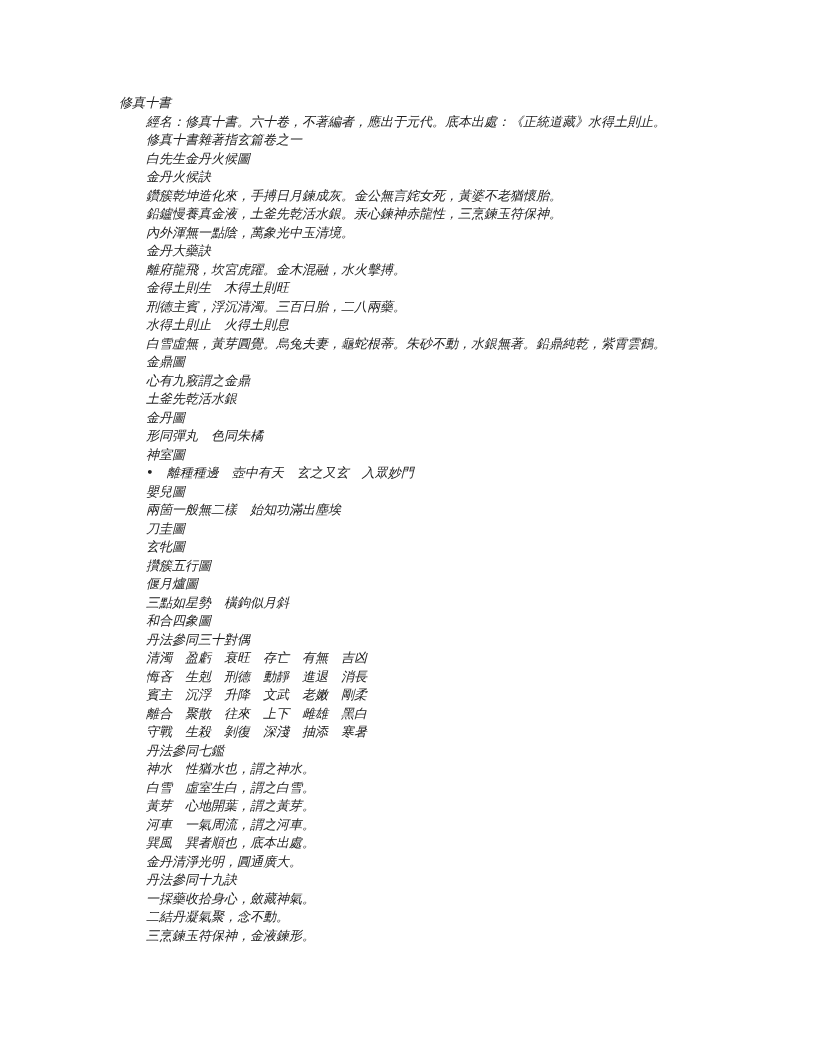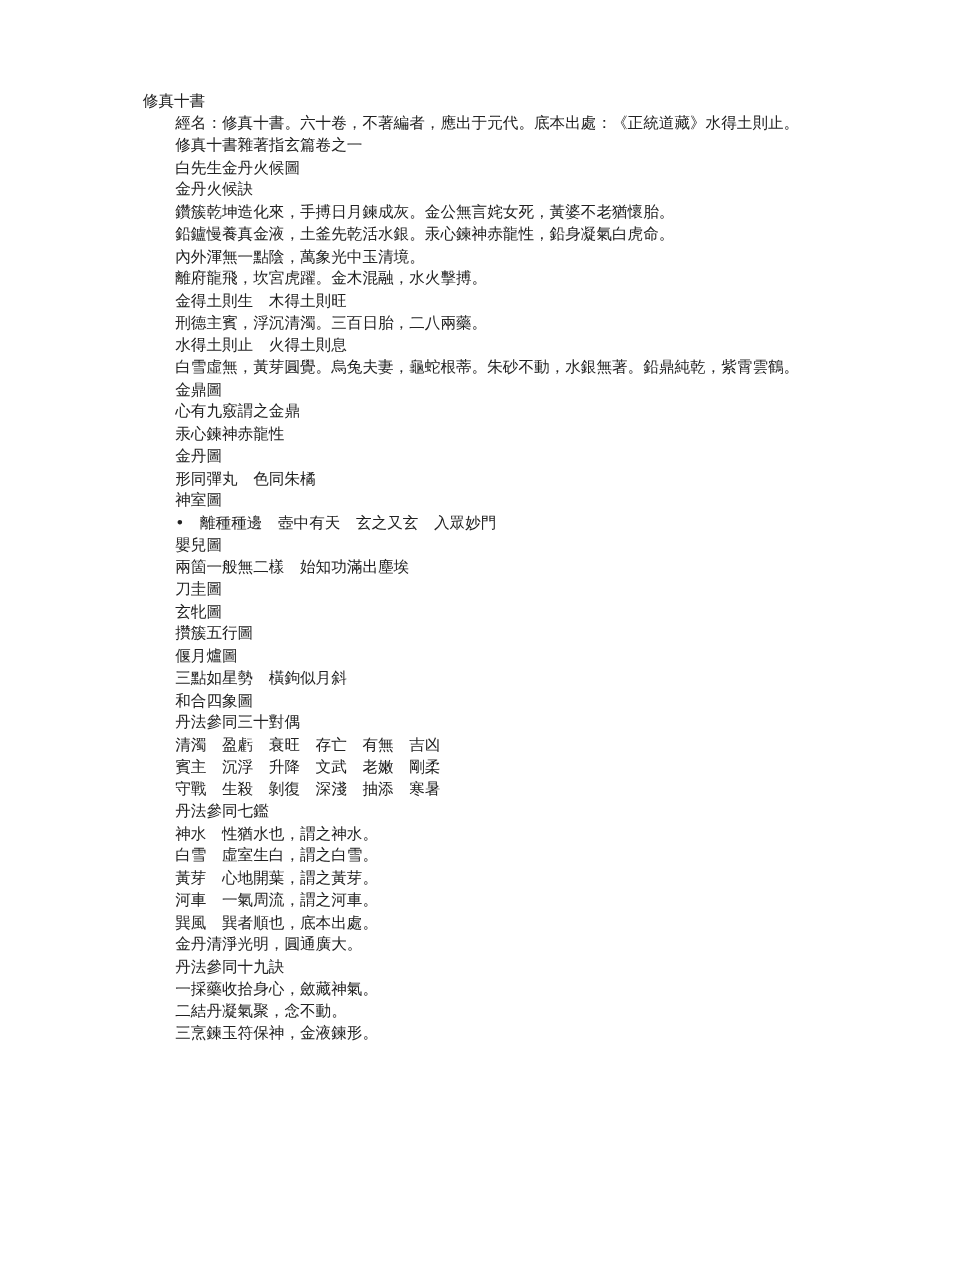--- a/index.html
+++ b/index.html
@@ -1,58 +1,61 @@
 <!DOCTYPE html>
 <html><head>
 <meta charset="utf-8">
 <style>
   html, body { margin: 0; padding: 0; background: #ffffff; }
   body { width: 816px; height: 1056px; position: relative; overflow: hidden;
          font-family: "DejaVu Serif", "Liberation Serif", serif; color: #222; }
-  .page { position: absolute; left: 119px; top: 76px; }
+  .page { position: absolute; left: 119px; top: 94px; font-style: italic; }
   .title { font-size: 13px; line-height: 18.5px; height: 18.5px; white-space: nowrap; }
   .body { padding-left: 27px; }
   .line { font-size: 13px; line-height: 18.5px; height: 18.5px; white-space: pre; }
 </style>
 </head>
 <body>
 
 <div class="page">
   <div class="title">修真十書</div>
   <div class="body">
     <div class="line">經名：修真十書。六十卷，不著編者，應出于元代。底本出處：《正統道藏》水得土則止。</div>
     <div class="line">修真十書雜著指玄篇卷之一</div>
     <div class="line">白先生金丹火候圖</div>
     <div class="line">金丹火候訣</div>
     <div class="line">鑽簇乾坤造化來，手搏日月鍊成灰。金公無言姹女死，黃婆不老猶懷胎。</div>
-    <div class="line">鉛鑪慢養真金液，土釜先乾活水銀。汞心鍊神赤龍性，鉛身凝氣白虎命。</div>
+    <div class="line">鉛鑪慢養真金液，土釜先乾活水銀。汞心鍊神赤龍性，三烹鍊玉符保神。</div>
     <div class="line">內外渾無一點陰，萬象光中玉清境。</div>
+    <div class="line">金丹大藥訣</div>
     <div class="line">離府龍飛，坎宮虎躍。金木混融，水火擊搏。</div>
     <div class="line">金得土則生　木得土則旺</div>
     <div class="line">刑德主賓，浮沉清濁。三百日胎，二八兩藥。</div>
     <div class="line">水得土則止　火得土則息</div>
     <div class="line">白雪虛無，黃芽圓覺。烏兔夫妻，龜蛇根蒂。朱砂不動，水銀無著。鉛鼎純乾，紫霄雲鶴。</div>
     <div class="line">金鼎圖</div>
     <div class="line">心有九竅謂之金鼎</div>
-    <div class="line">汞心鍊神赤龍性</div>
+    <div class="line">土釜先乾活水銀</div>
     <div class="line">金丹圖</div>
     <div class="line">形同彈丸　色同朱橘</div>
     <div class="line">神室圖</div>
     <div class="line">•　離種種邊　壺中有天　玄之又玄　入眾妙門</div>
     <div class="line">嬰兒圖</div>
     <div class="line">兩箇一般無二樣　始知功滿出塵埃</div>
     <div class="line">刀圭圖</div>
     <div class="line">玄牝圖</div>
     <div class="line">攢簇五行圖</div>
     <div class="line">偃月爐圖</div>
     <div class="line">三點如星勢　橫鉤似月斜</div>
     <div class="line">和合四象圖</div>
     <div class="line">丹法參同三十對偶</div>
     <div class="line">清濁　盈虧　衰旺　存亡　有無　吉凶</div>
+    <div class="line">悔吝　生剋　刑德　動靜　進退　消長</div>
     <div class="line">賓主　沉浮　升降　文武　老嫩　剛柔</div>
+    <div class="line">離合　聚散　往來　上下　雌雄　黑白</div>
     <div class="line">守戰　生殺　剝復　深淺　抽添　寒暑</div>
     <div class="line">丹法參同七鑑</div>
     <div class="line">神水　性猶水也，謂之神水。</div>
     <div class="line">白雪　虛室生白，謂之白雪。</div>
     <div class="line">黃芽　心地開葉，謂之黃芽。</div>
     <div class="line">河車　一氣周流，謂之河車。</div>
     <div class="line">巽風　巽者順也，底本出處。</div>
     <div class="line">金丹清淨光明，圓通廣大。</div>
     <div class="line">丹法參同十九訣</div>
     <div class="line">一採藥收拾身心，斂藏神氣。</div>

